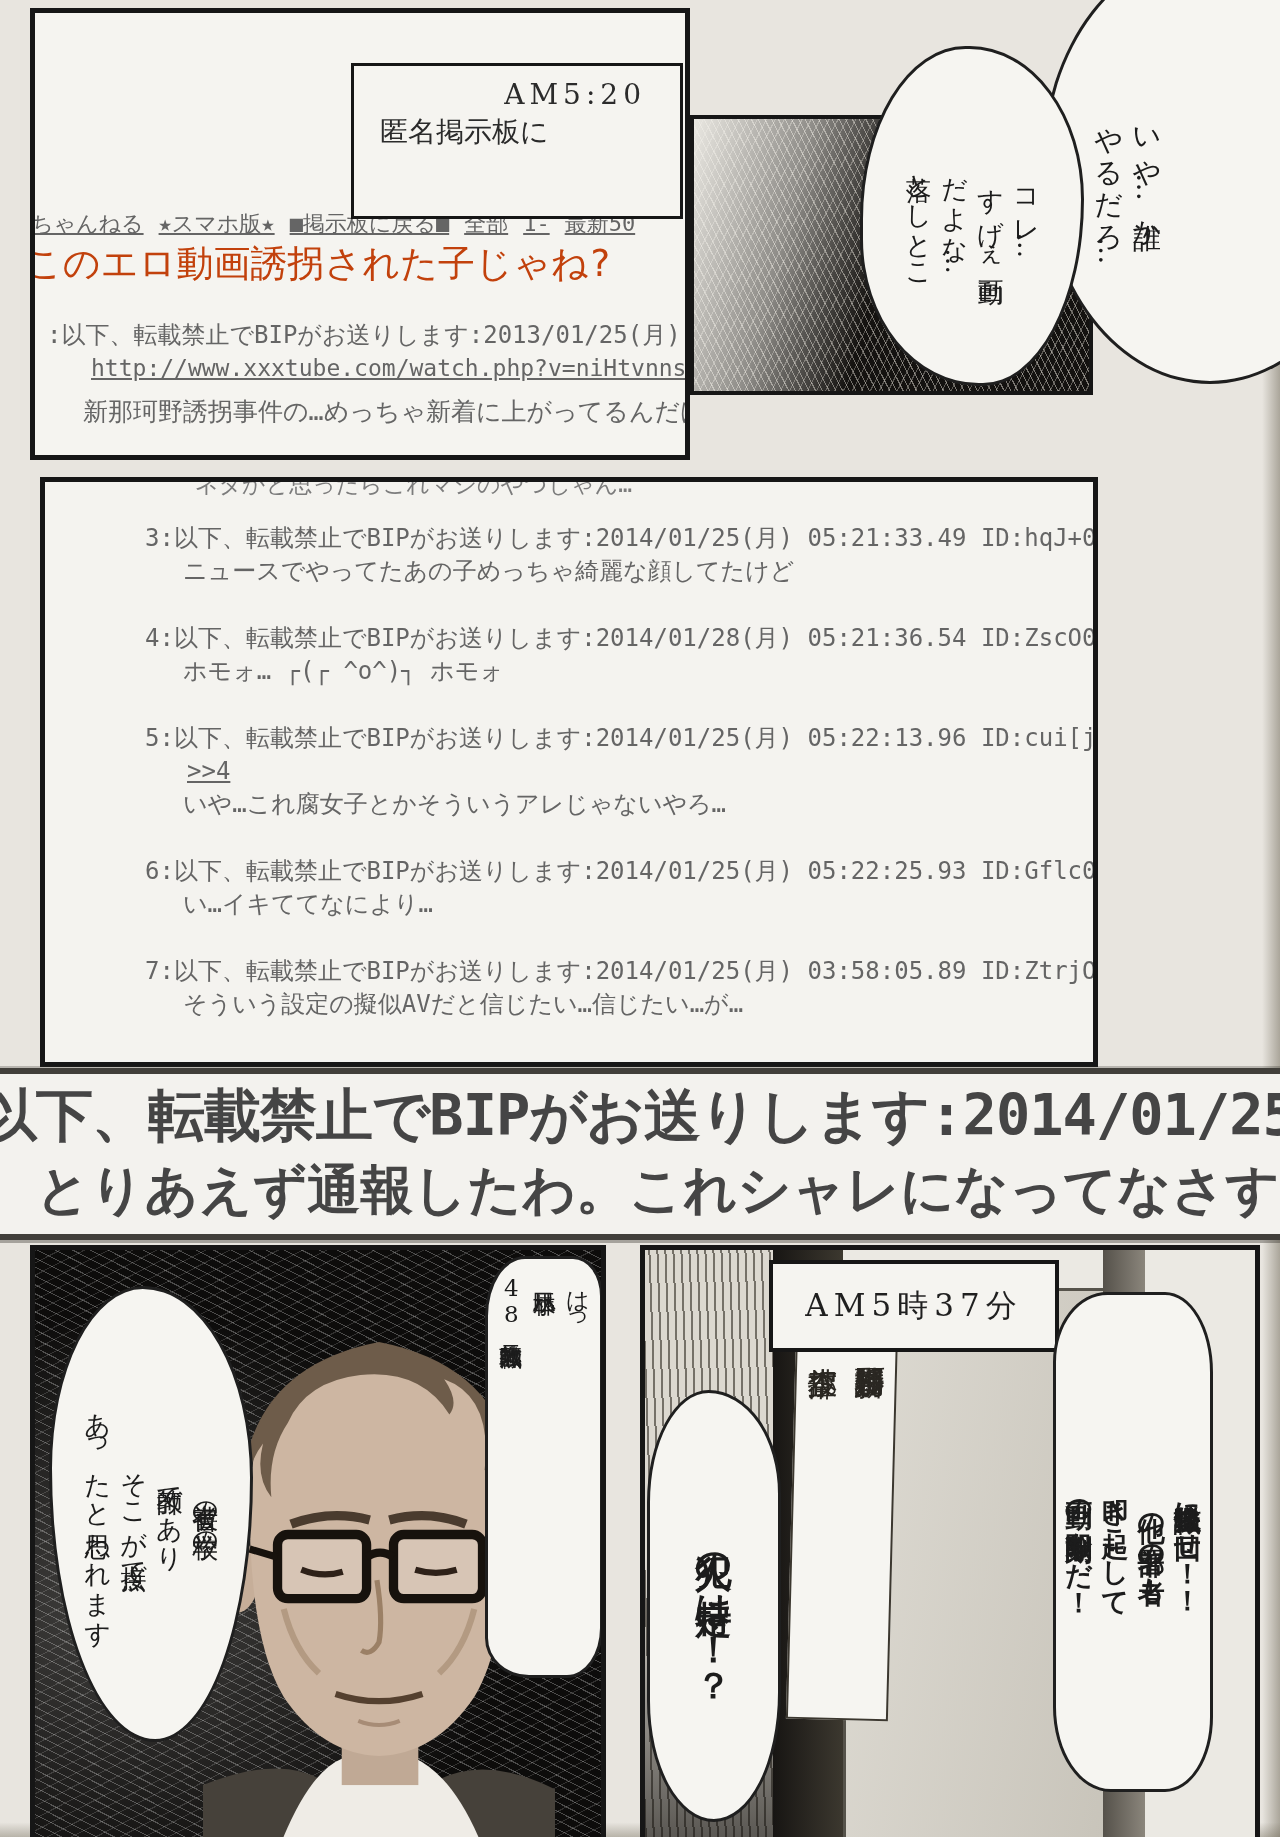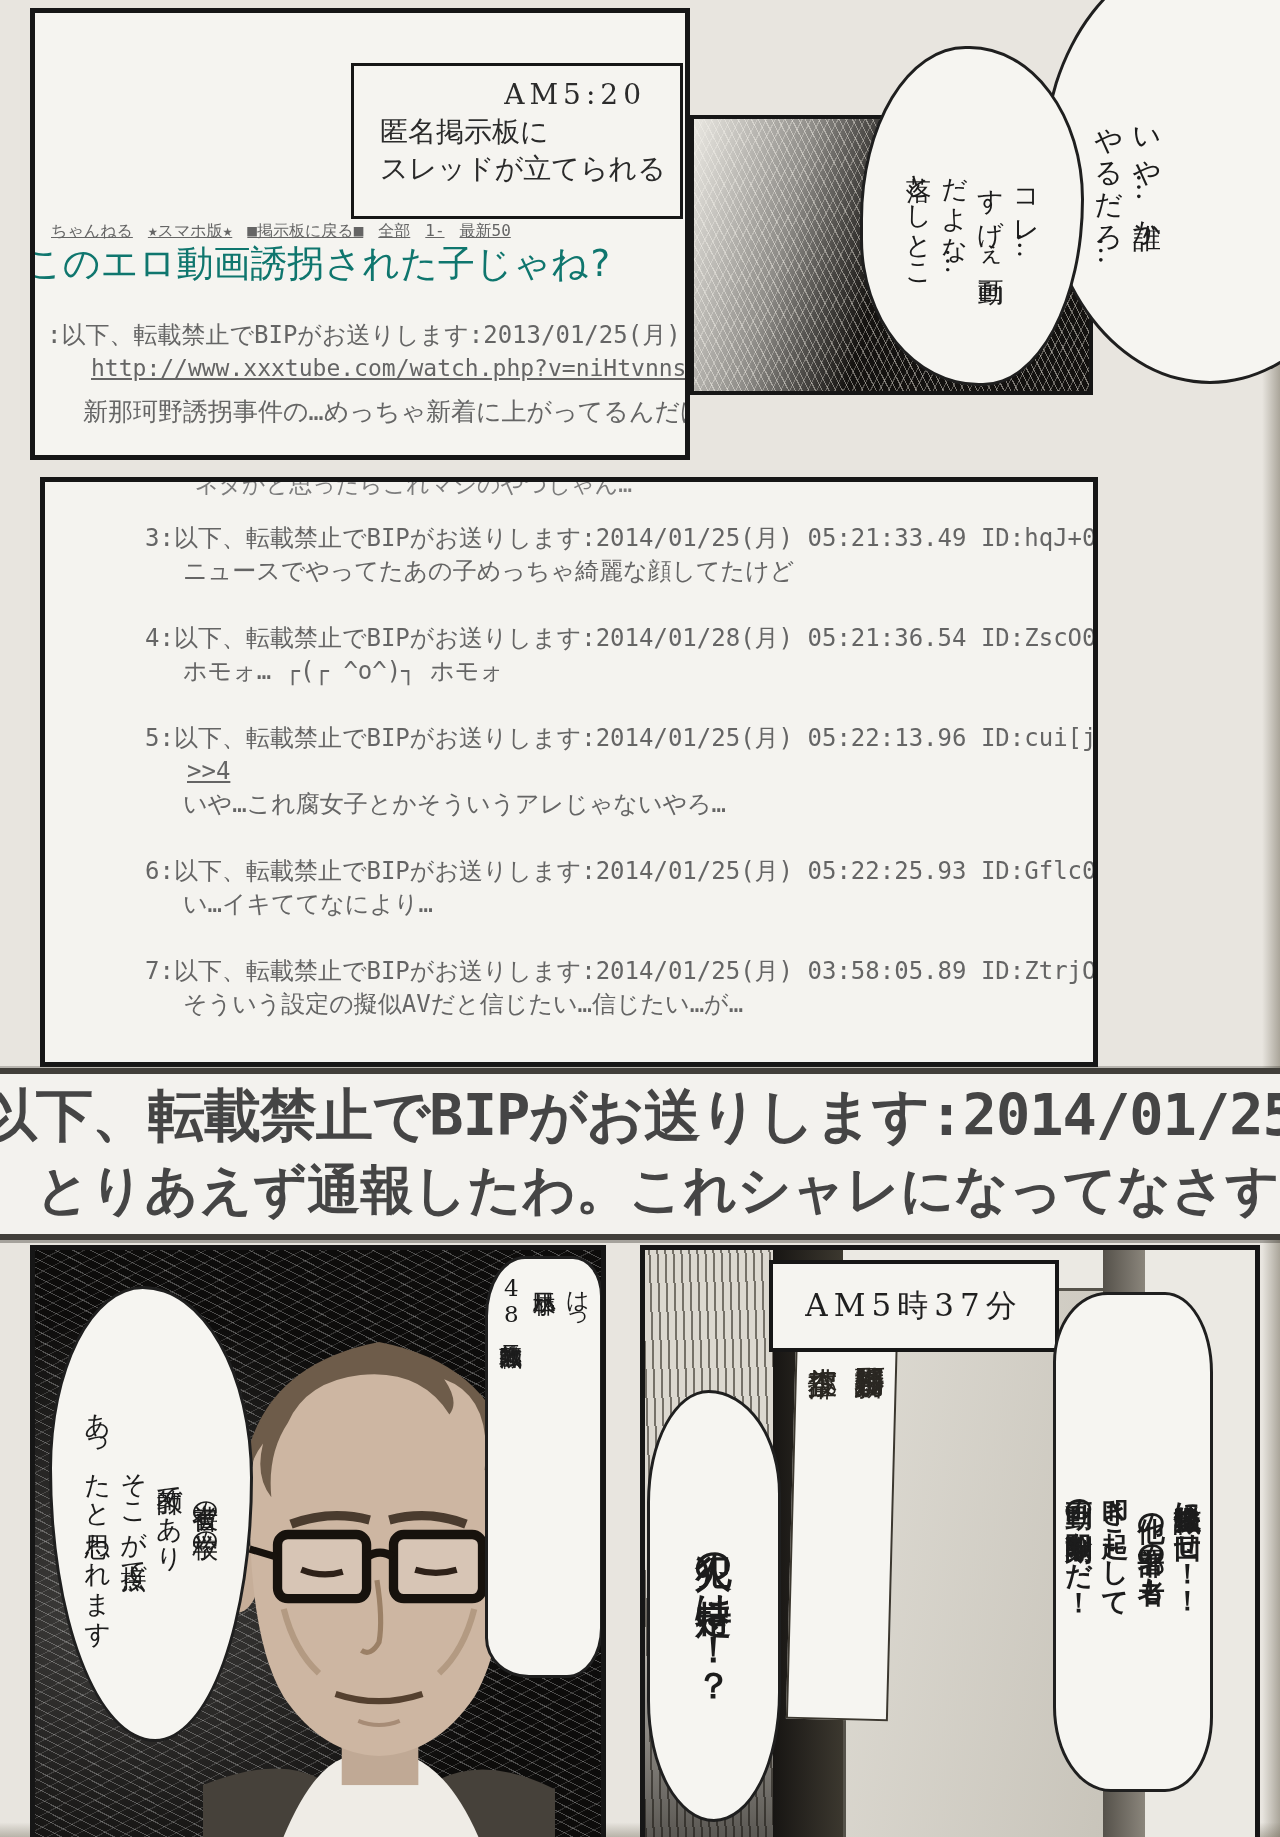--- a/index.html
+++ b/index.html
@@ -8,23 +8,23 @@
           linear-gradient(to right, rgba(0,0,0,0) 98.6%, rgba(95,88,70,.45)),
           linear-gradient(to bottom, rgba(0,0,0,0) 99.2%, rgba(95,88,70,.35)),
           #e8e5df;
         font-family:"Liberation Sans", sans-serif;}
   .bbs{font-family:"DejaVu Sans Mono","Liberation Sans",monospace,sans-serif;color:#656565;}
   .serif{font-family:"DejaVu Serif","Liberation Serif",serif;}
 
   
   .intro-panel{position:absolute;left:30px;top:8px;width:650px;height:442px;
       background:#f5f4f0;border:5px solid #161616;overflow:hidden;}
-  .board-nav{position:absolute;left:-4px;top:208px;font-size:16px;white-space:nowrap;margin-left:20px;}
+  .board-nav{position:absolute;left:-4px;top:196px;font-size:22px;white-space:nowrap;}
   .board-nav span{margin-right:15px;text-decoration:underline;cursor:pointer;}
-  .thread-title{position:absolute;left:-10px;top:226px;font-size:37px;color:#0f766e;white-space:nowrap;}
+  .thread-title{position:absolute;left:-10px;top:226px;font-size:37px;color:#c2410c;white-space:nowrap;}
   .first-post-header{position:absolute;left:12px;top:306px;font-size:24px;white-space:nowrap;}
   .pname{}
   .first-post-url{position:absolute;left:56px;top:342px;font-size:23px;text-decoration:underline;white-space:nowrap;cursor:pointer;}
   .first-post-body{position:absolute;left:48px;top:382px;font-size:25px;white-space:nowrap;}
   .caption-box{position:absolute;left:316px;top:50px;width:326px;height:150px;
       background:#f5f4f0;border:3px solid #161616;color:#2b2b2b;}
   .caption-time{text-align:right;padding:12px 34px 2px 4px;font-size:28px;letter-spacing:5px;}
   .caption-line{padding-left:26px;font-size:28px;line-height:37px;}
 
   
@@ -123,21 +123,20 @@
     <div class="board-nav bbs">
       
     <span class="nav-link">ちゃんねる</span><span class="nav-link">★スマホ版★</span><span class="nav-link">■掲示板に戻る■</span><span class="nav-link">全部</span><span class="nav-link">1-</span><span class="nav-link">最新50</span></div>
     <div class="thread-title bbs">このエロ動画誘拐された子じゃね?</div>
     <div class="first-post-header bbs"><span>:</span><span class="pname">以下、転載禁止でBIPがお送りします</span><span>:2013/01/25(月) 05</span></div>
     <div class="first-post-url bbs">http://www.xxxtube.com/watch.php?v=niHtvnns91-#.trun</div>
     <div class="first-post-body bbs">新那珂野誘拐事件の…めっちゃ新着に上がってるんだけ</div>
     <div class="caption-box serif">
       <div class="caption-time">AM5:20</div>
       <div class="caption-line">匿名掲示板に</div>
-      <div class="caption-line">スレッドが立てられる</div>
     </div>
   </section>
 
   <section class="dark-panel"></section>
 
   <div class="bubble bubble-someone">
     <div class="vtext">
 
     <div class="vcol">いや…誰か</div>
         <div class="vcol">やるだろ…</div>

